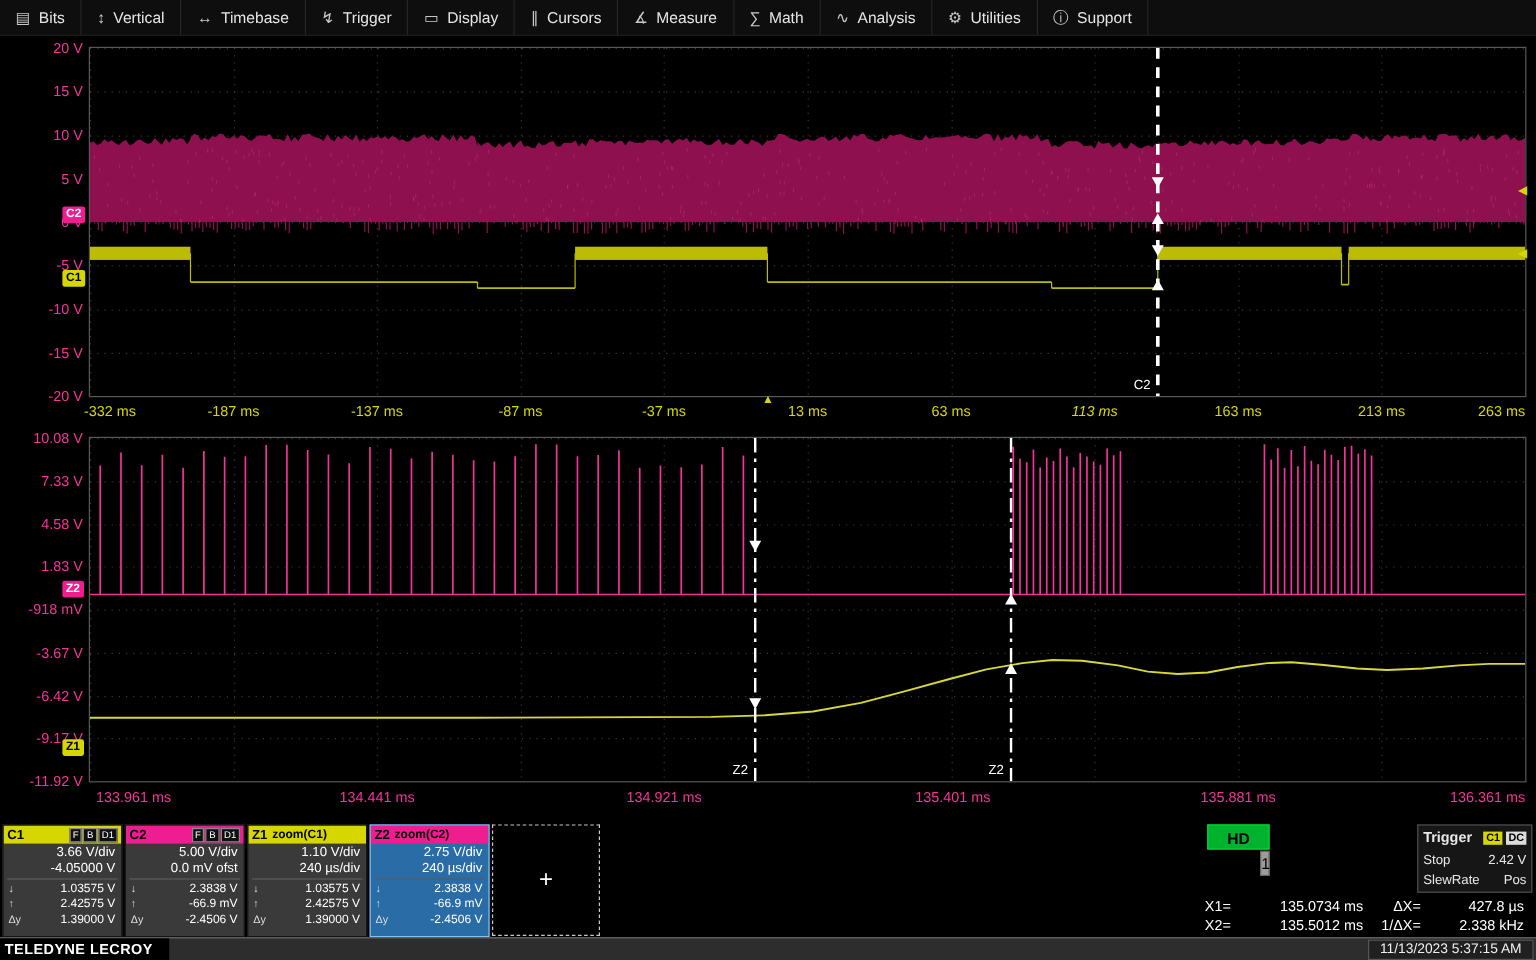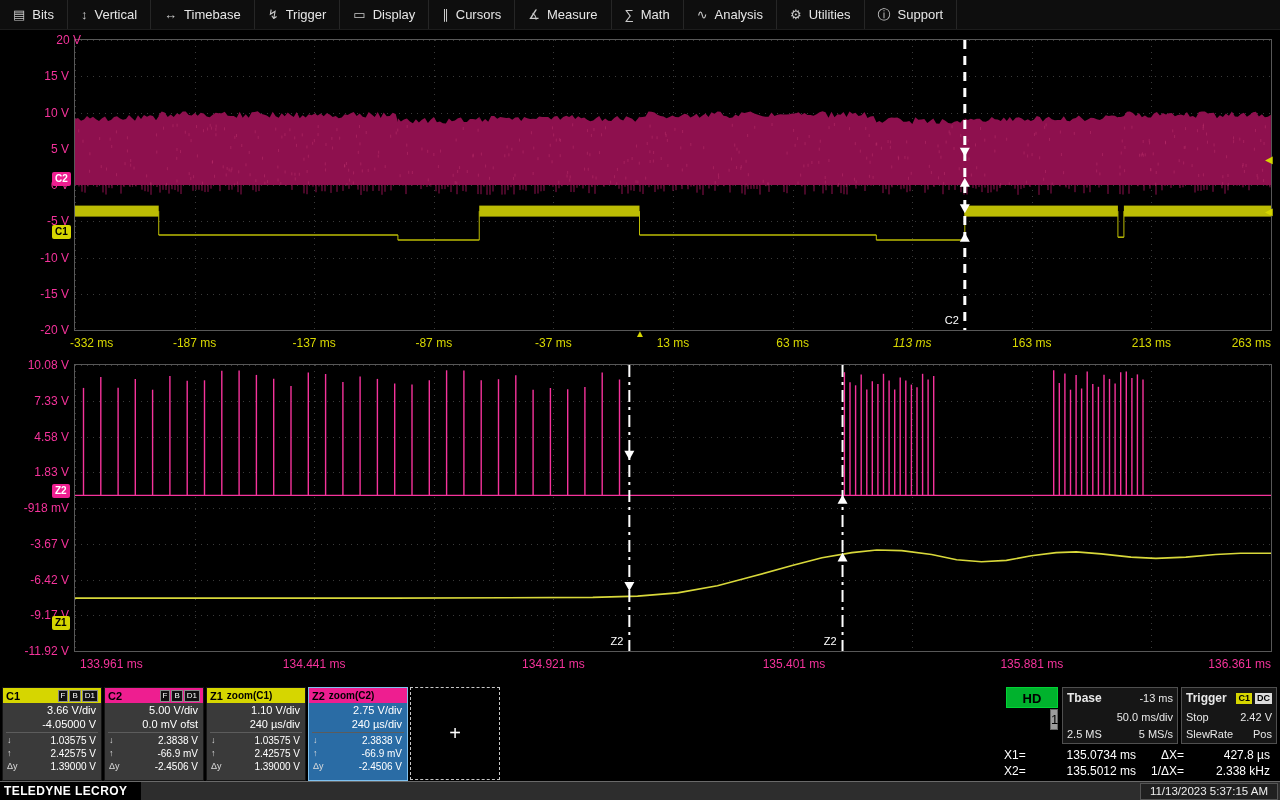--- a/index.html
+++ b/index.html
@@ -949,21 +949,21 @@
         <path d="M549.3459999999951,216.93999999999997 L559.3459999999951,216.93999999999997 L554.3459999999951,225.93999999999997 Z" fill="#fff"></path>
         <text x="548.3459999999951" y="280" fill="#fff" font-size="11" text-anchor="end" font-family="Liberation Sans, sans-serif">Z2</text>
         <line x1="767.5330000000066" y1="0" x2="767.5330000000066" y2="286" stroke="#fff" stroke-width="2" stroke-dasharray="12 5 3 5"></line>
         <path d="M762.5330000000066,138.74 L772.5330000000066,138.74 L767.5330000000066,129.74 Z" fill="#fff"></path>
         <path d="M762.5330000000066,196.58999999999997 L772.5330000000066,196.58999999999997 L767.5330000000066,187.58999999999997 Z" fill="#fff"></path>
         <text x="761.5330000000066" y="280" fill="#fff" font-size="11" text-anchor="end" font-family="Liberation Sans, sans-serif">Z2</text>
       </svg>
   </div>
 
   <div id="label-layer">
-      <span class="ylab mag" style="top: 33px; margin-left: 12px;">20 V</span>
+      <span class="ylab mag" style="top: 33px;">20 V</span>
       <span class="ylab mag" style="top: 69.25px;">15 V</span>
       <span class="ylab mag" style="top: 105.5px;">10 V</span>
       <span class="ylab mag" style="top: 141.75px;">5 V</span>
       <span class="ylab mag" style="top: 178px;">0 V</span>
       <span class="ylab mag" style="top: 214.25px;">-5 V</span>
       <span class="ylab mag" style="top: 250.5px;">-10 V</span>
       <span class="ylab mag" style="top: 286.75px;">-15 V</span>
       <span class="ylab mag" style="top: 323px;">-20 V</span>
       <span class="ylab mag" style="top: 358px;">10.08 V</span>
       <span class="ylab mag" style="top: 393.75px;">7.33 V</span>
@@ -1101,33 +1101,20 @@
 
     <div class="add-box">
       <span class="add-plus">+</span>
     </div>
 
     <div class="hd-box">
       <div class="hd-top">HD</div>
       <div class="hd-bottom">12 Bits</div>
     </div>
 
-    <div class="acq-box" id="tbase-box">
-      <div class="acq-row">
-        <span class="acq-name">Tbase</span>
-        <span class="rt">-13 ms</span>
-      </div>
-      <div class="acq-row right">
-        <span>50.0 ms/div</span>
-      </div>
-      <div class="acq-row">
-        <span>2.5 MS</span>
-        <span class="rt">5 MS/s</span>
-      </div>
-    </div>
 
     <div class="acq-box" id="trig-box">
       <div class="acq-row">
         <span class="acq-name">Trigger</span>
         <span class="ybadge rt">C1</span>
         <span class="wbadge">DC</span>
       </div>
       <div class="acq-row">
         <span>Stop</span>
         <span class="rt">2.42 V</span>

